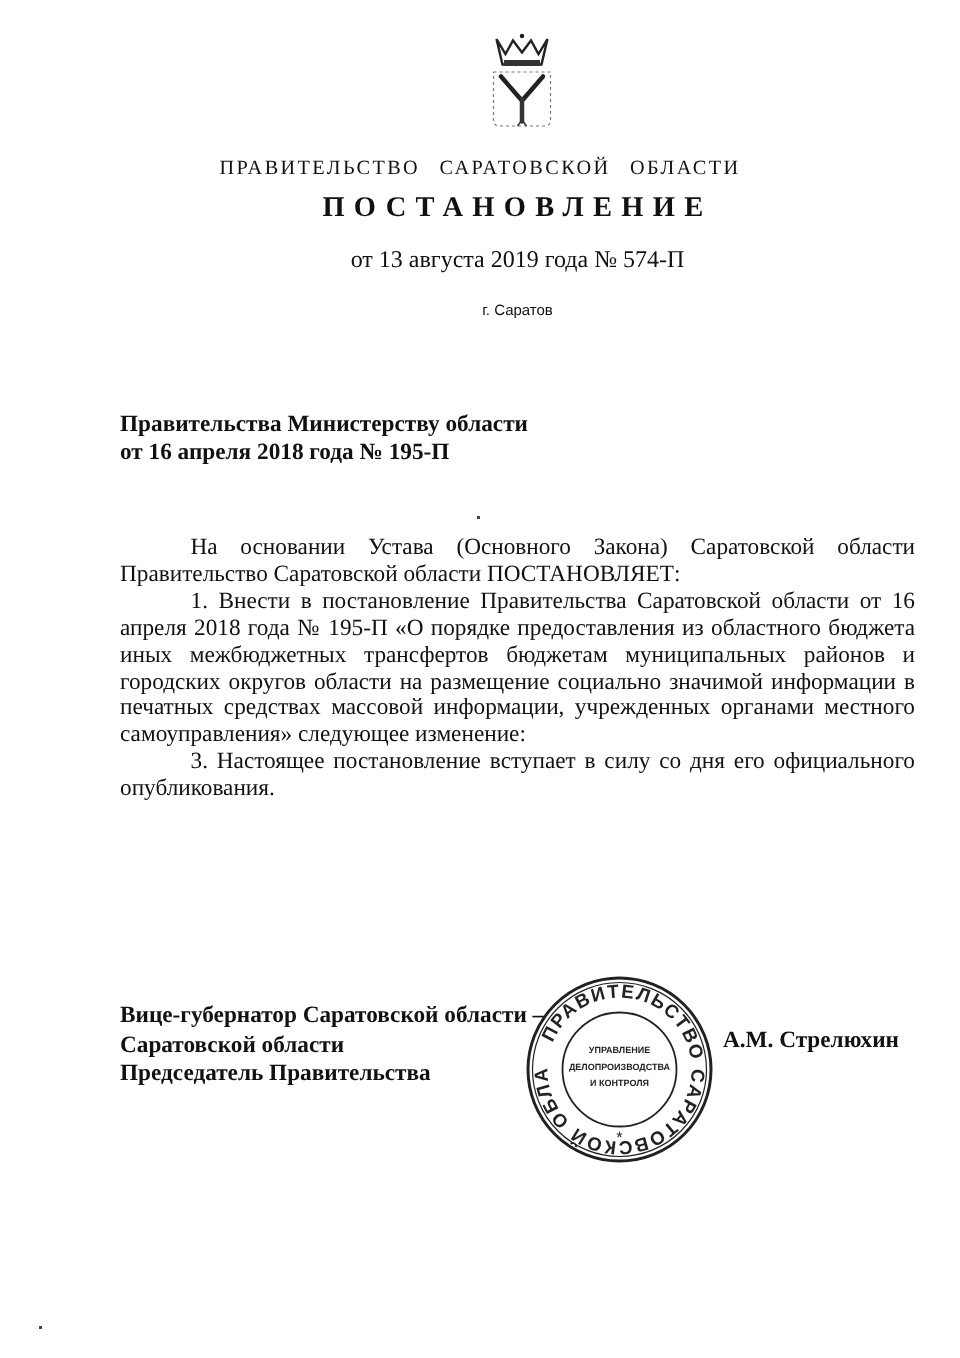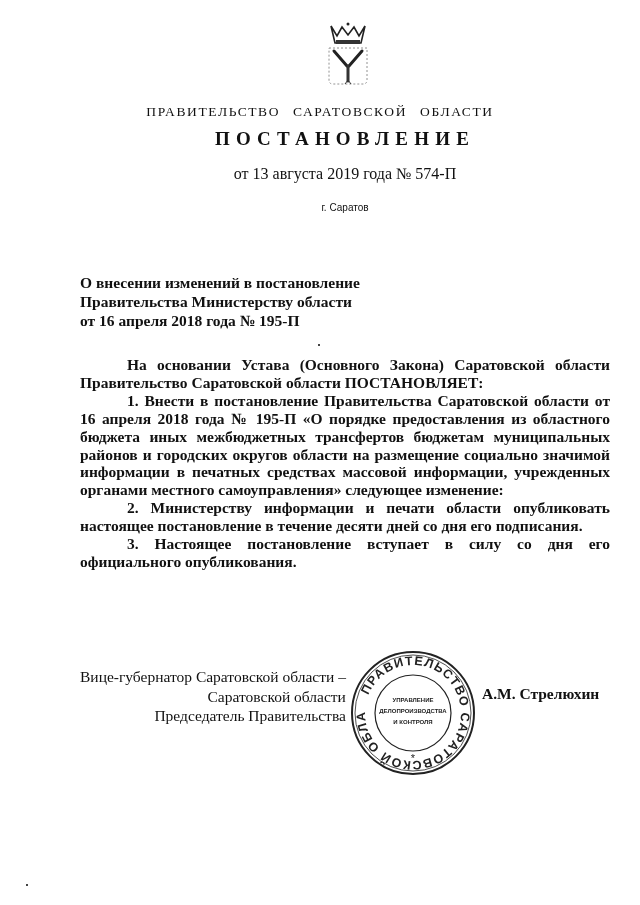--- a/index.html
+++ b/index.html
@@ -5,23 +5,23 @@
   html, body { margin: 0; padding: 0; background: #ffffff; }
   body { width: 640px; height: 905px; position: relative; overflow: hidden; color: #111; font-family: "Liberation Serif", serif; }
   .abs { position: absolute; }
   .emblem { left: 323px; top: 18px; width: 50px; height: 70px; }
   .gov { left: 0; width: 640px; top: 104px; text-align: center; font-size: 13.5px; letter-spacing: 1.6px; word-spacing: 8px; }
   .title { left: 0; width: 690px; top: 128px; text-align: center; font-size: 19px; font-weight: bold; letter-spacing: 6.2px; }
   .date { left: 0; width: 690px; top: 165px; text-align: center; font-size: 16px; }
   .city { left: 0; width: 690px; top: 202px; text-align: center; font-family: "Liberation Sans", sans-serif; font-size: 10px; }
   .subject { left: 80px; top: 273px; font-size: 15.5px; font-weight: bold; line-height: 19px; }
   .body { left: 80px; top: 356px; width: 530px; font-size: 15.5px; line-height: 17.9px; }
-  .body p { margin: 0; text-align: justify; font-weight: bold; }
+  .body p { margin: 0; text-align: justify; }
   .body p.ind { text-indent: 47px; }
-  .sign { left: 80px; top: 667px; font-size: 15.5px; font-weight: normal; line-height: 19.5px; text-align: right; }
+  .sign { left: 80px; top: 667px; font-size: 15.5px; font-weight: bold; line-height: 19.5px; }
   .signer { left: 482px; top: 685px; font-size: 15.5px; font-weight: bold; }
   .stamp { left: 350px; top: 650px; width: 126px; height: 126px; }
   .dot { width: 2px; height: 2px; background: #444; }
 </style>
 </head>
 <body>
 
 <div class="abs emblem">
   <svg width="50" height="70" viewBox="0 0 50 70">
 
@@ -37,29 +37,27 @@
     <path d="M22 66 L25 62 L28 66" fill="none" stroke="#333" stroke-width="1"></path>
   </svg>
 </div>
 
 <div class="abs gov">ПРАВИТЕЛЬСТВО САРАТОВСКОЙ ОБЛАСТИ</div>
 <div class="abs title">ПОСТАНОВЛЕНИЕ</div>
 <div class="abs date">от 13 августа 2019 года № 574-П</div>
 <div class="abs city">г. Саратов</div>
 
 <div class="abs subject">
-  <div>О внесении изменений в постановление</div>
   <div>Правительства Министерству области</div>
   <div>от 16 апреля 2018 года № 195-П</div>
 </div>
 
 <div class="abs body">
   <p class="ind">На основании Устава (Основного Закона) Саратовской области Правительство Саратовской области ПОСТАНОВЛЯЕТ:</p>
   <p class="ind">1. Внести в постановление Правительства Саратовской области от 16 апреля 2018 года № 195-П «О порядке предоставления из областного бюджета иных межбюджетных трансфертов бюджетам муниципальных районов и городских округов области на размещение социально значимой информации в печатных средствах массовой информации, учрежденных органами местного самоуправления» следующее изменение:</p>
-  <p class="ind">2. Министерству информации и печати области опубликовать настоящее постановление в течение десяти дней со дня его подписания.</p>
   <p class="ind">3. Настоящее постановление вступает в силу со дня его официального опубликования.</p>
 </div>
 
 <div class="abs sign">
   <div>Вице-губернатор Саратовской области –</div>
   <div>Саратовской области</div>
   <div>Председатель Правительства</div>
 </div>
 <div class="abs signer">А.М. Стрелюхин</div>
 

